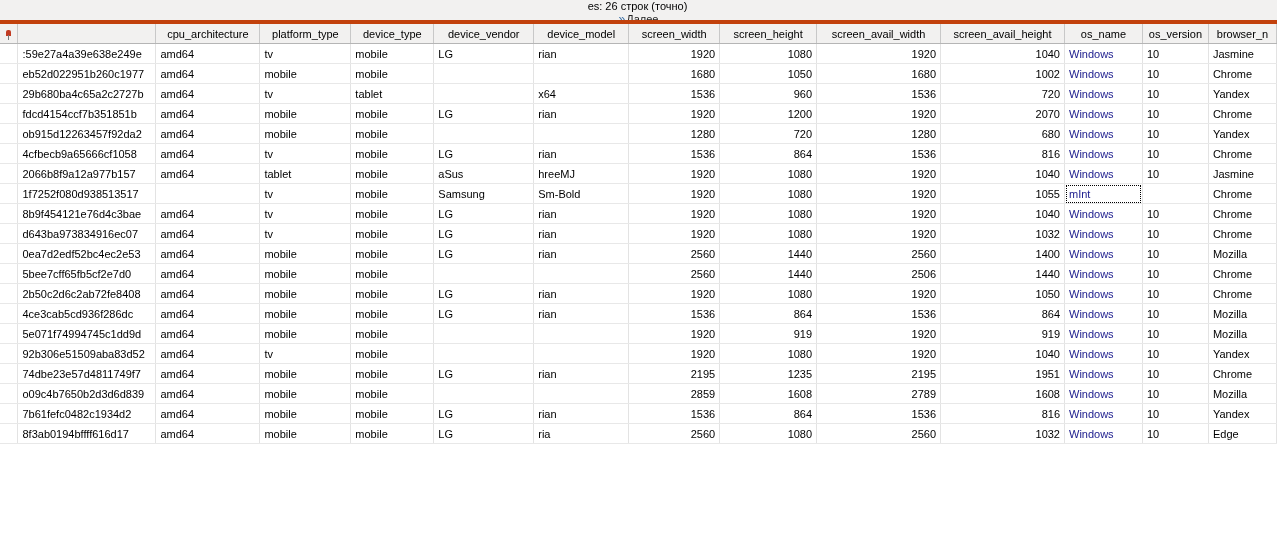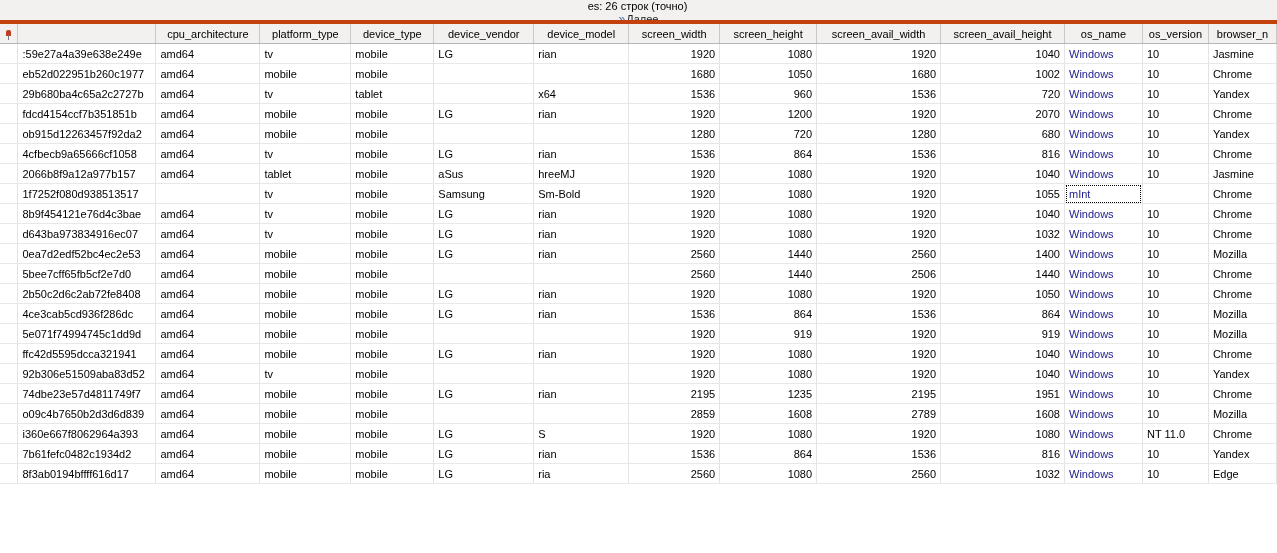--- a/index.html
+++ b/index.html
@@ -450,36 +450,20 @@
           <td class="num">1920</td>
           <td class="num">919</td>
           <td class="num">1920</td>
           <td class="num">919</td>
           <td class="link">Windows</td>
           <td>10</td>
           <td>Mozilla</td>
         </tr>
         <tr>
           <td></td>
-          <td>ffc42d5595dcca321941</td>
-          <td>amd64</td>
-          <td>mobile</td>
-          <td>mobile</td>
-          <td>LG</td>
-          <td>rian</td>
-          <td class="num">1920</td>
-          <td class="num">1080</td>
-          <td class="num">1920</td>
-          <td class="num">1040</td>
-          <td class="link">Windows</td>
-          <td>10</td>
-          <td>Chrome</td>
-        </tr>
-        <tr>
-          <td></td>
           <td>92b306e51509aba83d52</td>
           <td>amd64</td>
           <td>tv</td>
           <td>mobile</td>
           <td></td>
           <td></td>
           <td class="num">1920</td>
           <td class="num">1080</td>
           <td class="num">1920</td>
           <td class="num">1040</td>
@@ -514,36 +498,20 @@
           <td class="num">2859</td>
           <td class="num">1608</td>
           <td class="num">2789</td>
           <td class="num">1608</td>
           <td class="link">Windows</td>
           <td>10</td>
           <td>Mozilla</td>
         </tr>
         <tr>
           <td></td>
-          <td>i360e667f8062964a393</td>
-          <td>amd64</td>
-          <td>mobile</td>
-          <td>mobile</td>
-          <td>LG</td>
-          <td>S</td>
-          <td class="num">1920</td>
-          <td class="num">1080</td>
-          <td class="num">1920</td>
-          <td class="num">1080</td>
-          <td class="link">Windows</td>
-          <td>NT 11.0</td>
-          <td>Chrome</td>
-        </tr>
-        <tr>
-          <td></td>
           <td>7b61fefc0482c1934d2</td>
           <td>amd64</td>
           <td>mobile</td>
           <td>mobile</td>
           <td>LG</td>
           <td>rian</td>
           <td class="num">1536</td>
           <td class="num">864</td>
           <td class="num">1536</td>
           <td class="num">816</td>

